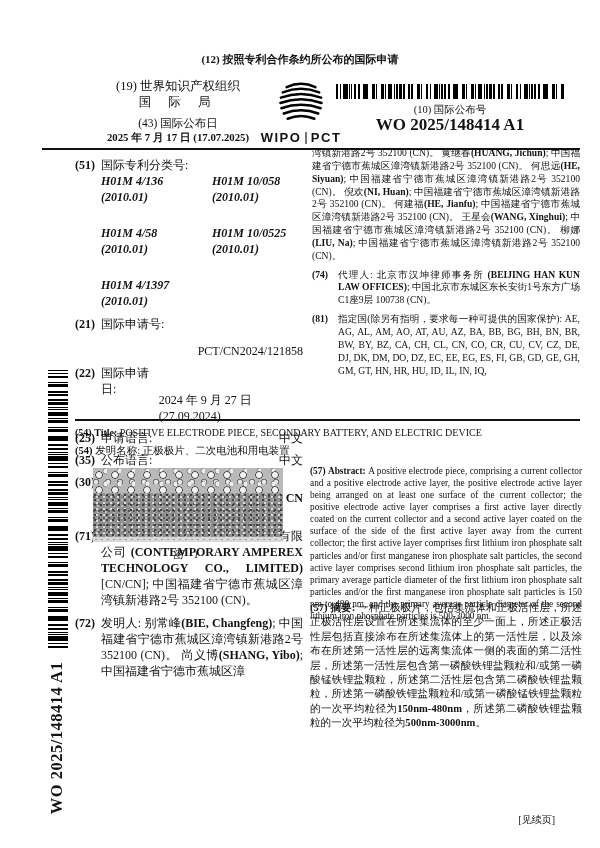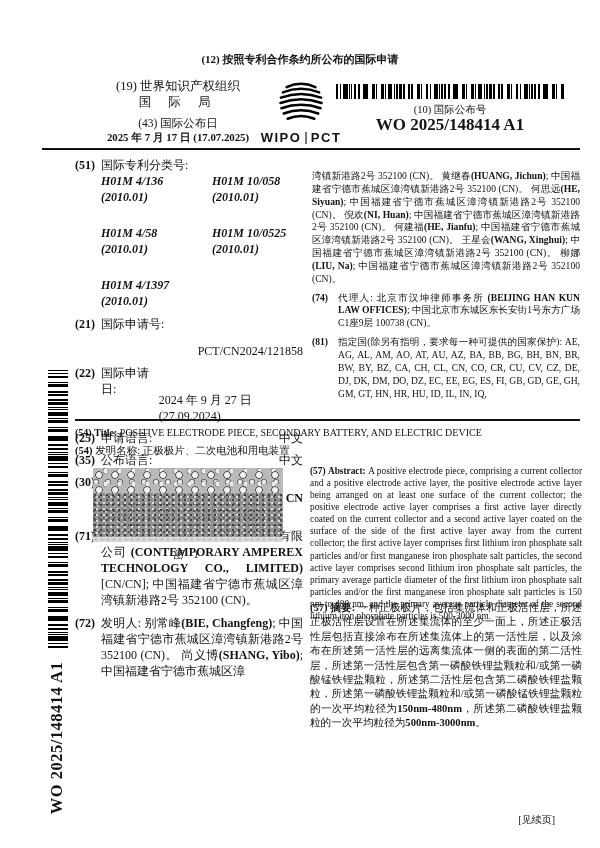--- a/index.html
+++ b/index.html
@@ -34,21 +34,21 @@
     background-image:
       repeating-linear-gradient(0deg,#000 0 2px,rgba(0,0,0,0) 2px 4px,#000 4px 5px,rgba(0,0,0,0) 5px 9px,#000 9px 12px,rgba(0,0,0,0) 12px 13px,#000 13px 14px,rgba(0,0,0,0) 14px 18px),
       repeating-linear-gradient(0deg,#000 0 1.5px,rgba(0,0,0,0) 1.5px 7.5px);
   }
   .side-pubno{
     position:absolute;left:57px;top:738px;transform:translate(-50%,-50%) rotate(-90deg);
     white-space:nowrap;font-weight:bold;font-size:16.5px;letter-spacing:.5px;
   }
   
   .body-left{position:absolute;left:75px;top:157px;width:228px;font-size:12px;line-height:1.34;}
-  .body-right{position:absolute;left:312px;top:170px;width:268px;font-size:9.6px;line-height:1.34;}
+  .body-right{position:absolute;left:312px;top:147px;width:268px;font-size:9.6px;line-height:1.34;}
   .row{display:flex;margin-bottom:6px;}
   .num{font-weight:bold;width:26px;flex:none;}
   .cnt{flex:1;}
   .pair{display:flex;justify-content:space-between;}
   .ipc-grid{display:grid;grid-template-columns:1fr 1fr;column-gap:4px;gap:20px;}
   .prio-line{display:flex;justify-content:flex-start;font-weight:bold;}
   .para{text-align:justify;}
   
   .thick-rule{position:absolute;top:419px;left:75px;width:505px;height:2.4px;background:#111;}
   .title-en{position:absolute;top:427px;left:75px;width:505px;font-size:10px;}

